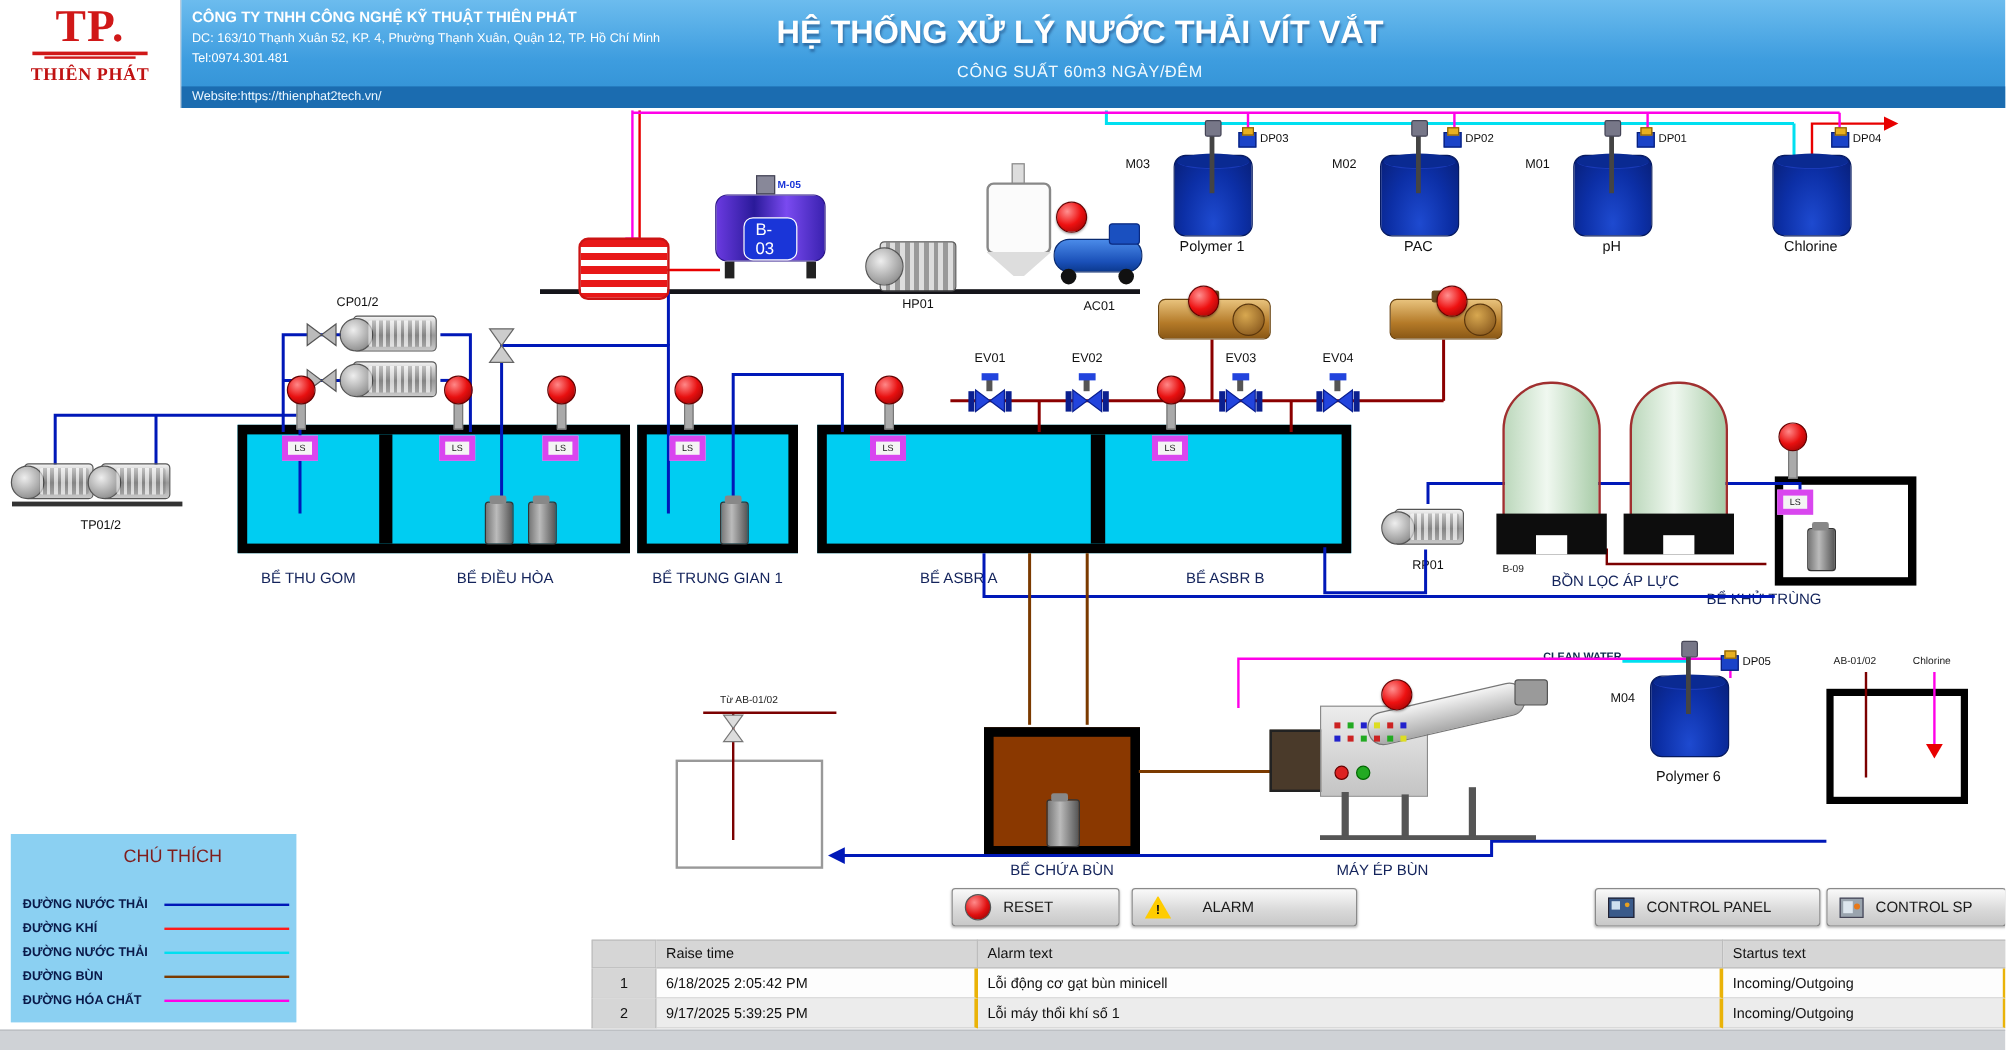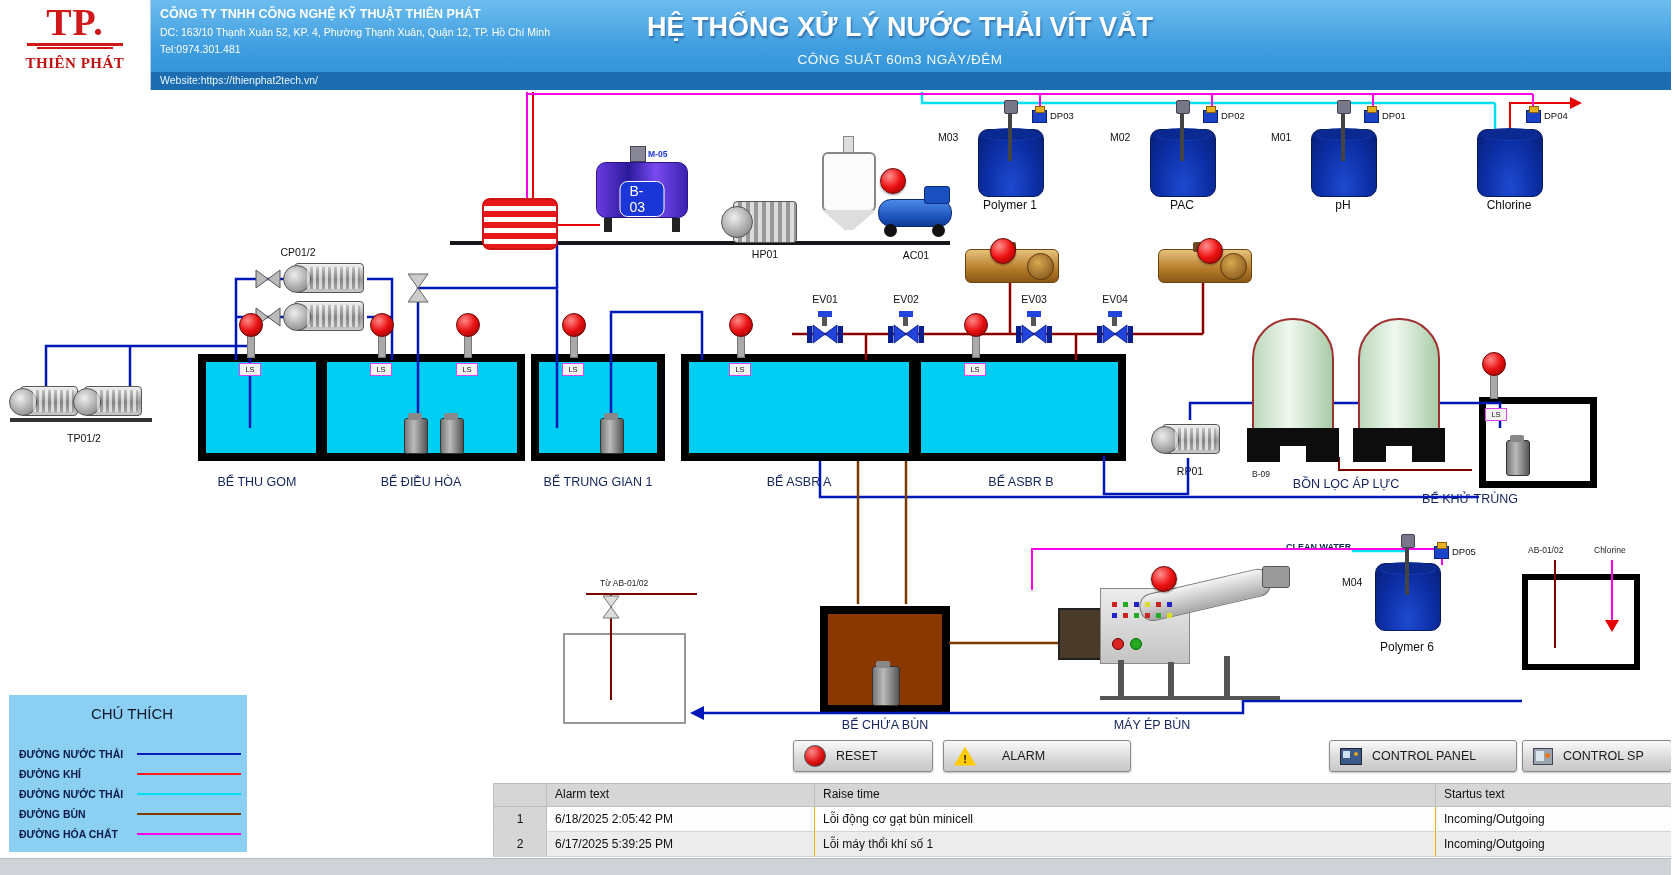--- a/index.html
+++ b/index.html
@@ -25,21 +25,21 @@
   .h-title{position:absolute;left:600px;top:12px;width:600px;text-align:center;font-size:27px;
            font-weight:bold;color:#fff;text-shadow:1px 2px 2px rgba(10,40,90,.45);white-space:nowrap;}
   .h-sub{position:absolute;left:600px;top:52px;width:600px;text-align:center;font-size:13.5px;
          color:#f2faff;letter-spacing:.5px;}
   
   .lb{position:absolute;font-size:12.5px;color:#13235b;white-space:nowrap;transform:translateX(-50%);}
   .sm{position:absolute;font-size:10.5px;color:#101010;white-space:nowrap;}
   .smc{transform:translateX(-50%);}
   .t9{position:absolute;font-size:9.5px;color:#101010;white-space:nowrap;}
   .tn{position:absolute;font-size:8.5px;color:#222;white-space:nowrap;}
-  .ls{position:absolute;width:20px;height:11px;background:#f4f4f4;border:1px solid #d946ef;
+  .ls{position:absolute;width:20px;height:11px;background:#f4f4f4;border:5px solid #d946ef;
       font-size:7.5px;text-align:center;line-height:11px;color:#111;transform:translateX(-50%);z-index:6;}
   
   .tank{position:absolute;box-sizing:border-box;border:8px solid #000;background:#00cdf2;z-index:1;}
   .tdiv{position:absolute;background:#000;top:0;bottom:0;}
   .wtank{position:absolute;box-sizing:border-box;border:2px solid #999;background:#fff;z-index:1;}
   .btank{position:absolute;box-sizing:border-box;border:8px solid #000;background:#8a3800;z-index:1;}
   .ktank{position:absolute;box-sizing:border-box;border:7px solid #000;background:#fff;z-index:1;}
   .rtank{position:absolute;box-sizing:border-box;border:6px solid #000;background:#fff;z-index:1;}
   .vessel{position:absolute;width:82px;height:116px;box-sizing:border-box;border:2px solid #a03030;
           border-radius:40px 40px 6px 6px;z-index:3;
@@ -85,21 +85,21 @@
   .motor{position:absolute;width:62px;height:40px;border:1px solid #555;border-radius:4px;z-index:4;
        background:repeating-linear-gradient(90deg,#ddd 0 4px,#999 4px 8px);}
   .motor::before{content:"";position:absolute;left:-13px;top:4px;width:30px;height:30px;border-radius:50%;
        background:radial-gradient(circle at 40% 35%,#eee,#9a9a9a 70%,#666);border:1px solid #555;}
   .leg{position:absolute;background:#222;z-index:4;}
   .dots{position:absolute;width:5px;height:5px;background:#c22;z-index:6;
         box-shadow:11px 0 #2a2,22px 0 #22c,33px 0 #dd2,44px 0 #c22,55px 0 #22c,
                    0 11px #22c,11px 11px #c22,22px 11px #2a2,33px 11px #c22,44px 11px #2a2,55px 11px #dd2;}
   
   .legend{position:absolute;left:9px;top:695px;width:238px;height:157px;background:#8bd0f2;z-index:7;}
-  .lg-title{position:absolute;left:4px;top:10px;width:100%;text-align:center;font-size:15px;color:#0f172a;}
+  .lg-title{position:absolute;left:16px;top:10px;width:100%;text-align:center;font-size:15px;color:#7f1d1d;}
   .lg-lab{position:absolute;left:10px;font-size:10.5px;font-weight:bold;color:#0a1a4a;white-space:nowrap;}
   .lg-line{position:absolute;left:128px;width:104px;height:2px;}
   
   .btn{position:absolute;height:32px;box-sizing:border-box;border:1px solid #8a8a8a;border-radius:3px;
        background:linear-gradient(180deg,#fafafa,#d8d8d8 60%,#c8c8c8);display:flex;align-items:center;
        gap:10px;padding:0 10px;cursor:pointer;z-index:7;box-shadow:0 1px 2px rgba(0,0,0,.25);}
   .btn span.cap{font-size:12.5px;color:#1a1a1a;}
   .ic-reset{width:20px;height:20px;border-radius:50%;
        background:radial-gradient(circle at 35% 30%,#ff8a8a,#e01010 55%,#7c0000);border:1px solid #555;}
   .ic-alarm{width:22px;height:19px;background:#ffcc00;clip-path:polygon(50% 0,100% 100%,0 100%);
@@ -112,21 +112,21 @@
   .ic-panel::before{content:"";position:absolute;left:2px;top:2px;width:7px;height:7px;background:#cfe0f0;}
   .ic-panel::after{content:"";position:absolute;right:3px;top:3px;width:4px;height:4px;background:#e8a020;border-radius:50%;}
   .ic-sp{width:18px;height:15px;background:#9aa4ae;border:1px solid #445;position:relative;}
   .ic-sp::before{content:"";position:absolute;left:2px;top:2px;width:8px;height:10px;background:#dde6ee;}
   .ic-sp::after{content:"";position:absolute;right:2px;top:4px;width:5px;height:5px;background:#e87818;border-radius:50%;}
   
   .tbl{position:absolute;left:493px;top:783px;width:1179px;z-index:7;font-size:12px;color:#111;}
   .trow{display:grid;grid-template-columns:54px 268px 621px 236px;}
   .th{background:#d6d6d6;border:1px solid #bdbdbd;border-left:none;padding:3px 8px;height:16px;}
   .th:first-child{border-left:1px solid #bdbdbd;}
-  .td{padding:5px 8px;border-bottom:1px solid #d4d4d4;border-right:1px solid #eab308;height:14px;}
+  .td{padding:5px 8px;border-bottom:1px solid #d4d4d4;border-right:3px solid #eab308;height:14px;}
   .numcell{background:#d6d6d6;text-align:center;border-right:1px solid #bdbdbd;border-left:1px solid #bdbdbd;}
   .r0{background:#fdfdfd;}
   .r1{background:#ececec;}
   .footer-strip{position:absolute;left:0;top:858px;width:1677px;height:17px;background:#cfd2d6;border-top:1px solid #b8bcc0;}
   svg.pipes{position:absolute;left:0;top:0;z-index:2;pointer-events:none;}
 </style>
 </head>
 <body>
 
 <div class="stage">
@@ -438,32 +438,32 @@
     <span class="cap">CONTROL PANEL</span>
   </div>
   <div class="btn" style="left:1522px;top:740px;width:150px">
     <span class="ic-sp"></span>
     <span class="cap">CONTROL SP</span>
   </div>
 
   <div class="tbl">
     <div class="trow">
       <div class="th"></div>
+      <div class="th">Raise time</div>
       <div class="th">Alarm text</div>
-      <div class="th">Raise time</div>
       <div class="th">Startus text</div>
     </div>
     <div class="trow r0">
       <div class="td numcell">1</div>
       <div class="td">6/18/2025 2:05:42 PM</div>
       <div class="td">Lỗi động cơ gạt bùn minicell</div>
       <div class="td">Incoming/Outgoing</div>
     </div>
     <div class="trow r1">
       <div class="td numcell">2</div>
-      <div class="td">6/17/2025 5:39:25 PM</div>
+      <div class="td">9/17/2025 5:39:25 PM</div>
       <div class="td">Lỗi máy thổi khí số 1</div>
       <div class="td">Incoming/Outgoing</div>
     </div>
   </div>
 
   <div class="footer-strip"></div>
 </div>
 
 </body></html>

